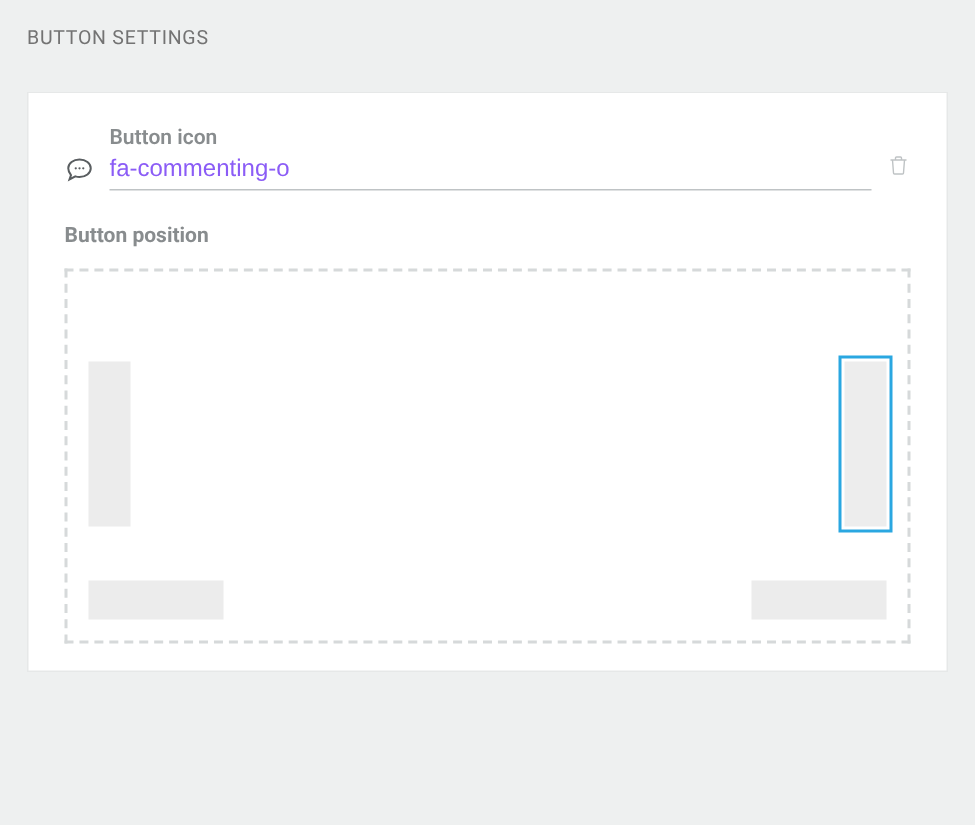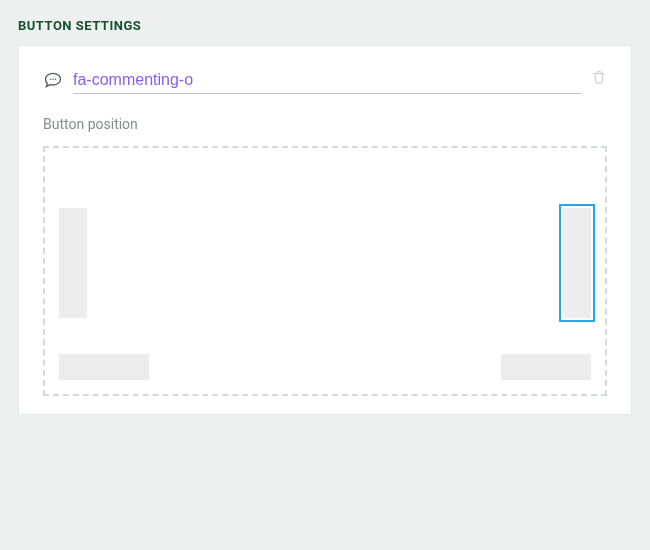--- a/index.html
+++ b/index.html
@@ -5,24 +5,24 @@
     * { box-sizing: border-box; margin: 0; padding: 0; }
     body {
       font-family: -apple-system, BlinkMacSystemFont, "Segoe UI", Roboto, "Helvetica Neue", Arial, sans-serif;
       background: #eef0f0;
       width: 650px;
       height: 550px;
       padding: 18px 18px 0 18px;
     }
     .section-title {
       font-size: 13px;
-      font-weight: 700;
+      font-weight: 400;
       letter-spacing: 0.5px;
-      color: #14532d;
-      margin-bottom: 12px;
+      color: #737373;
+      margin-bottom: 28px;
     }
     .panel {
       background: #ffffff;
       border: 1px solid #e6e8e8;
       padding: 22px 24px 18px 24px;
       width: 100%;
     }
     .field-group {
       margin-bottom: 22px;
     }
@@ -63,21 +63,21 @@
     }
     .trash-slot {
       flex: 0 0 auto;
       color: #bfc3c5;
       padding-bottom: 4px;
       cursor: pointer;
     }
     .trash-slot svg { width: 16px; height: 18px; }
     .pos-label {
       font-size: 14px;
-      font-weight: 400;
+      font-weight: 700;
       color: #888c8e;
       margin-bottom: 14px;
     }
     .pos-stage {
       position: relative;
       width: 100%;
       height: 250px;
       border: 2px dashed #d6d9da;
       background: #ffffff;
     }
@@ -127,20 +127,21 @@
     <div class="icon-row">
       <div class="icon-slot">
         <svg viewBox="0 0 24 24" fill="none" stroke="currentColor" stroke-width="1.6">
           <path d="M21 11c0 4-4 7-9 7-1.2 0-2.3-.2-3.3-.5L4 20l1.2-3.5C4 15 3 13.1 3 11c0-4 4-7 9-7s9 3 9 7z"></path>
           <circle cx="9" cy="11" r="0.9" fill="currentColor" stroke="none"></circle>
           <circle cx="12" cy="11" r="0.9" fill="currentColor" stroke="none"></circle>
           <circle cx="15" cy="11" r="0.9" fill="currentColor" stroke="none"></circle>
         </svg>
       </div>
       <div class="input-wrap">
+        <div class="field-label">Button icon</div>
         <input type="text" class="text-input" value="fa-commenting-o" style="">
       </div>
       <div class="trash-slot">
         <svg viewBox="0 0 24 24" fill="none" stroke="currentColor" stroke-width="1.4">
           <path d="M4 7h16"></path>
           <path d="M9 7V5a1 1 0 0 1 1-1h4a1 1 0 0 1 1 1v2"></path>
           <path d="M6 7l1 13a1 1 0 0 0 1 1h8a1 1 0 0 0 1-1l1-13"></path>
         </svg>
       </div>
     </div>

